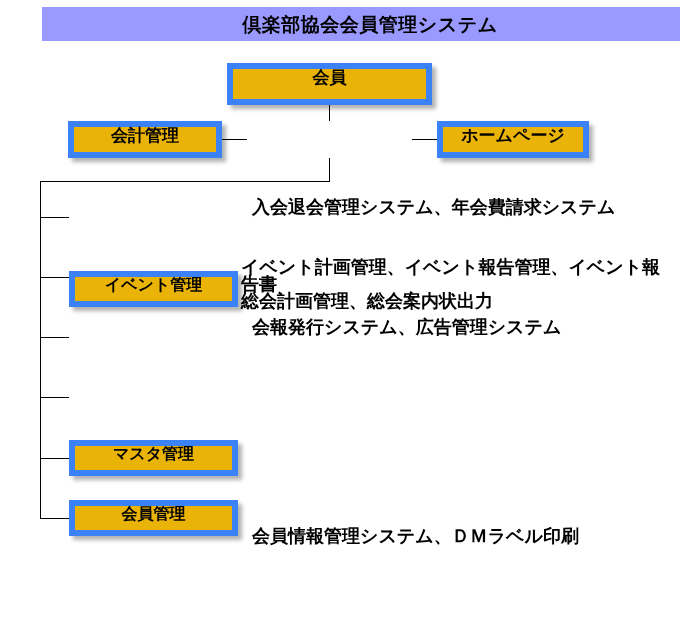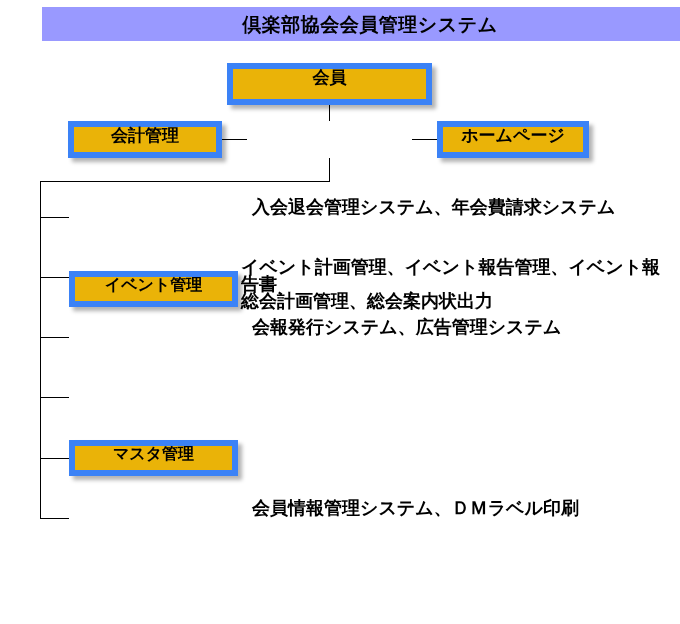--- a/index.html
+++ b/index.html
@@ -101,15 +101,18 @@
   <div class="desc" style="left:241px;top:259px;width:420px;">イベント計画管理、イベント報告管理、イベント報告書
 総会計画管理、総会案内状出力</div>
 
   <div class="desc" style="left:252px;top:319px;width:420px;">会報発行システム、広告管理システム</div>
 
 
   <div class="node small" style="left:69px;top:440px;width:169px;height:36px;">
     <span>マスタ管理</span>
   </div>
 
-  <div class="desc" style="left:252px;top:500px;width:420px;">会員情報管理システム、ＤＭラベル印刷</div>
+  <div class="node small" style="left:69px;top:500px;width:169px;height:36px;">
+    <span>会員管理</span>
+  </div>
+  <div class="desc" style="left:252px;top:528px;width:420px;">会員情報管理システム、ＤＭラベル印刷</div>
 
 </div>
 
 </body></html>

